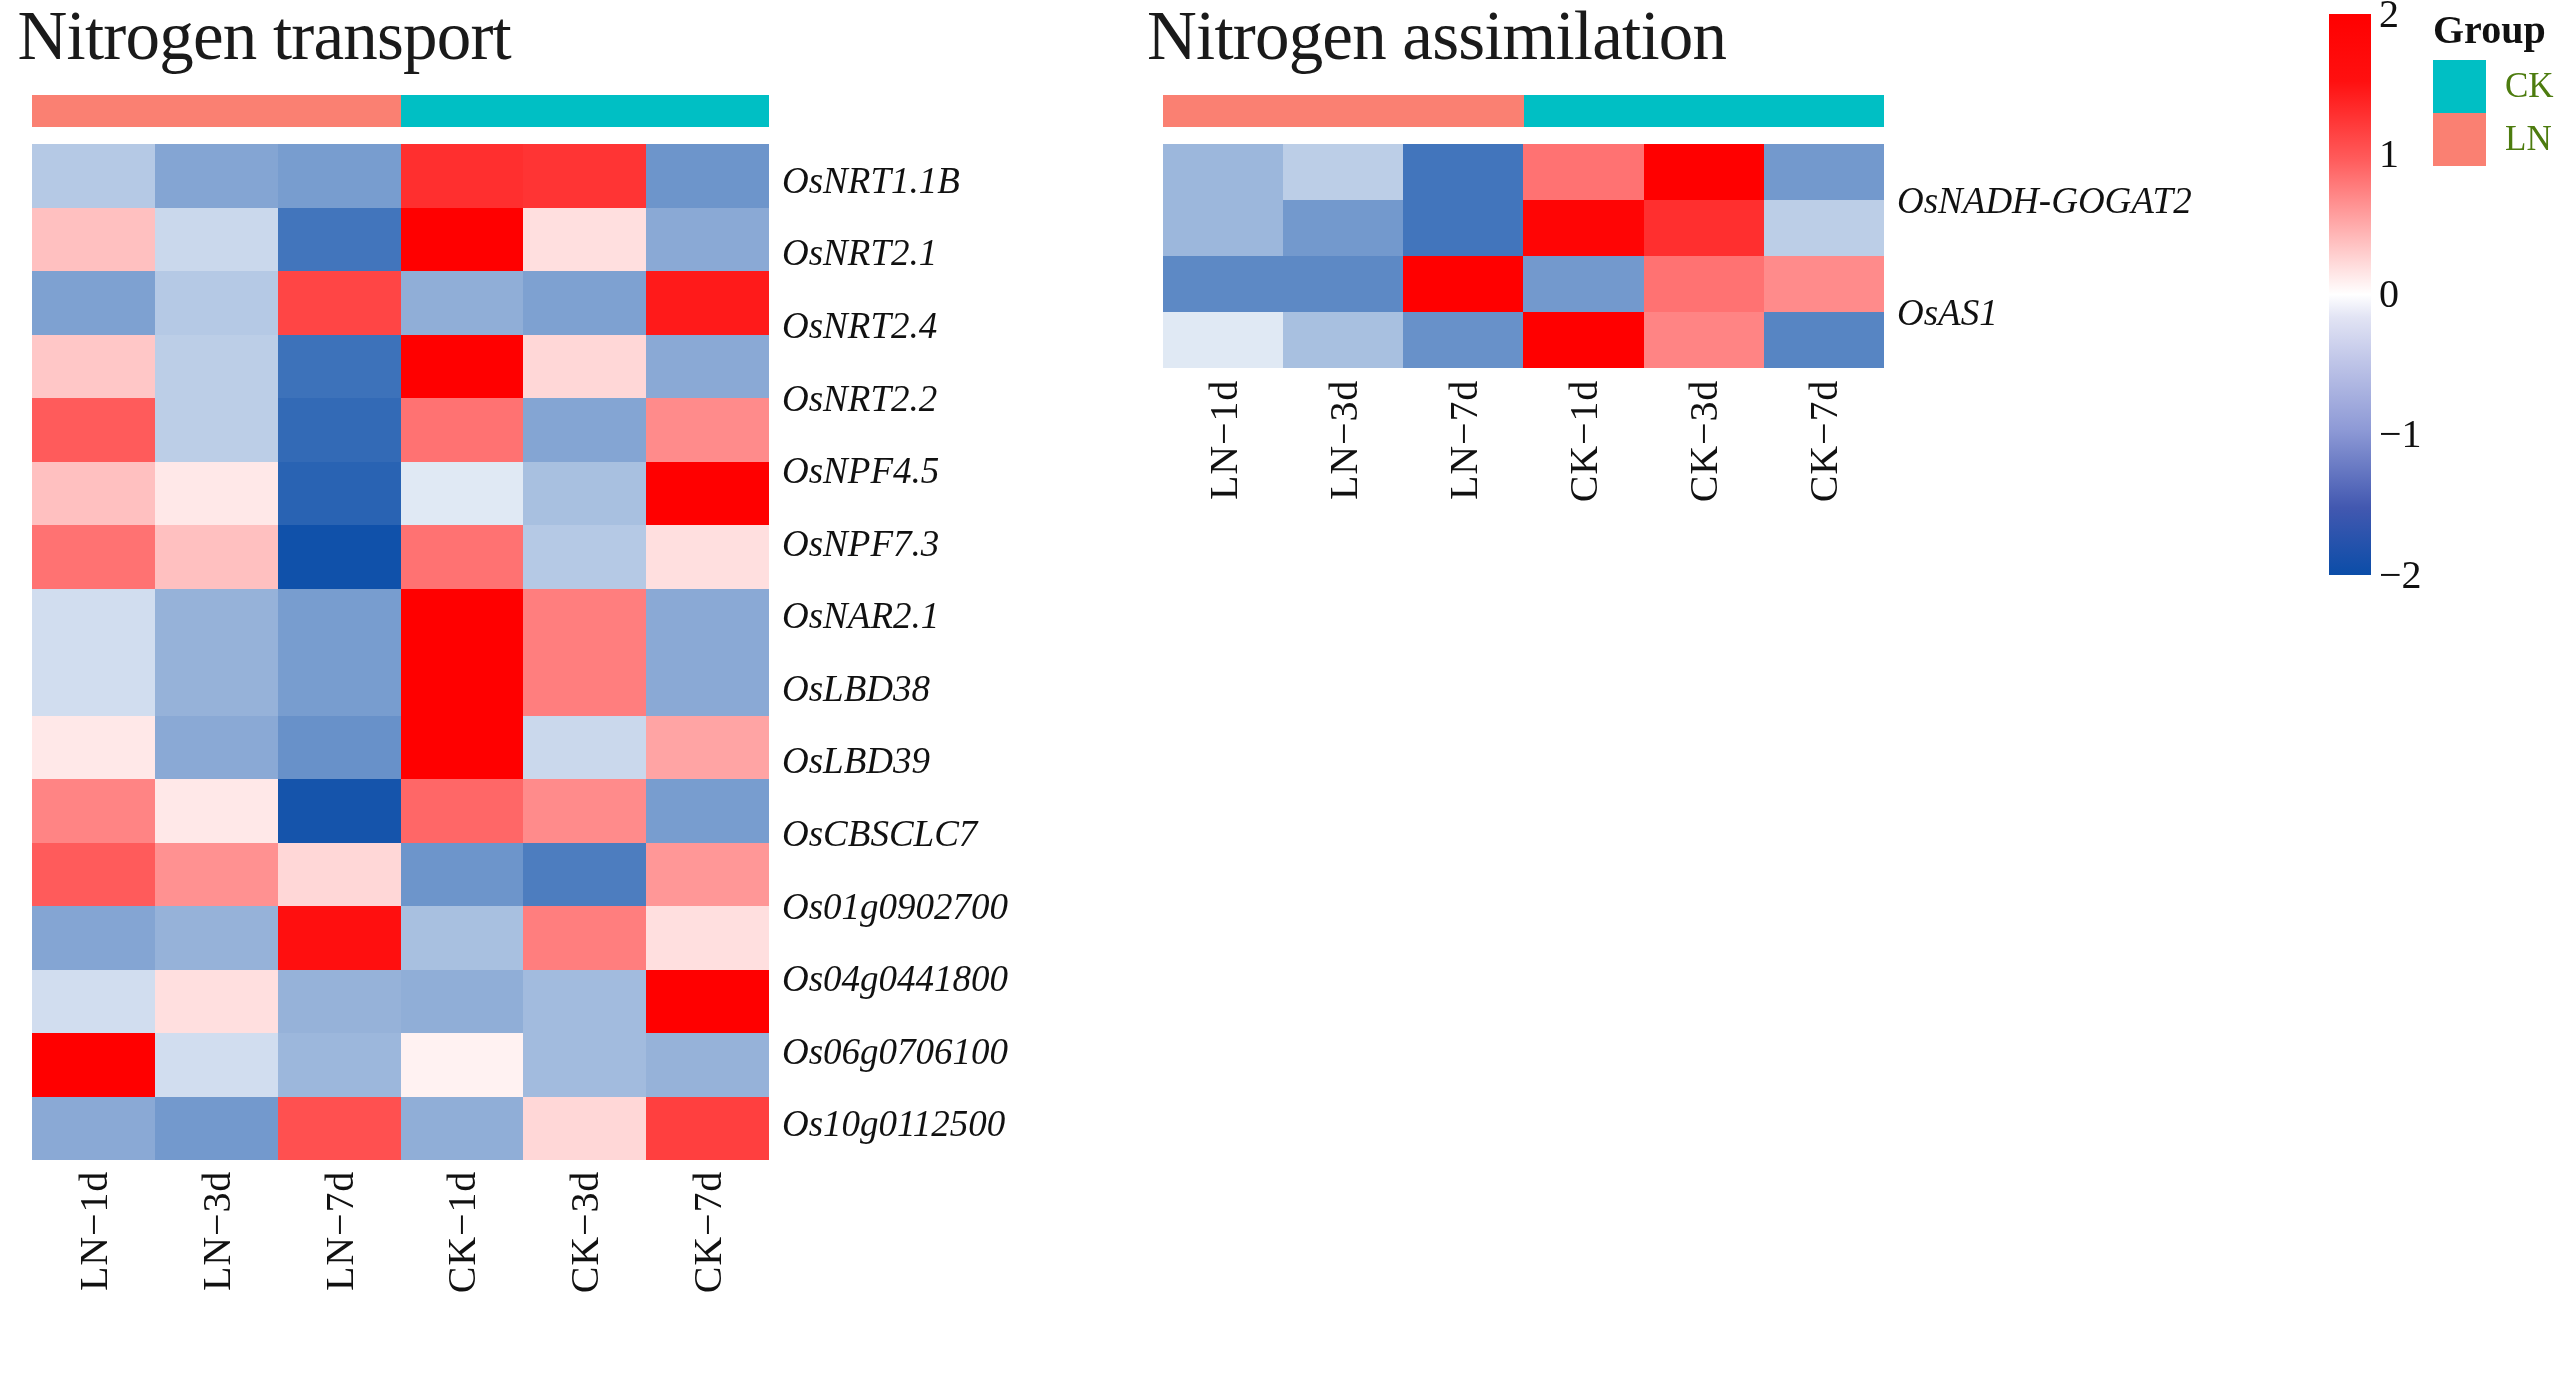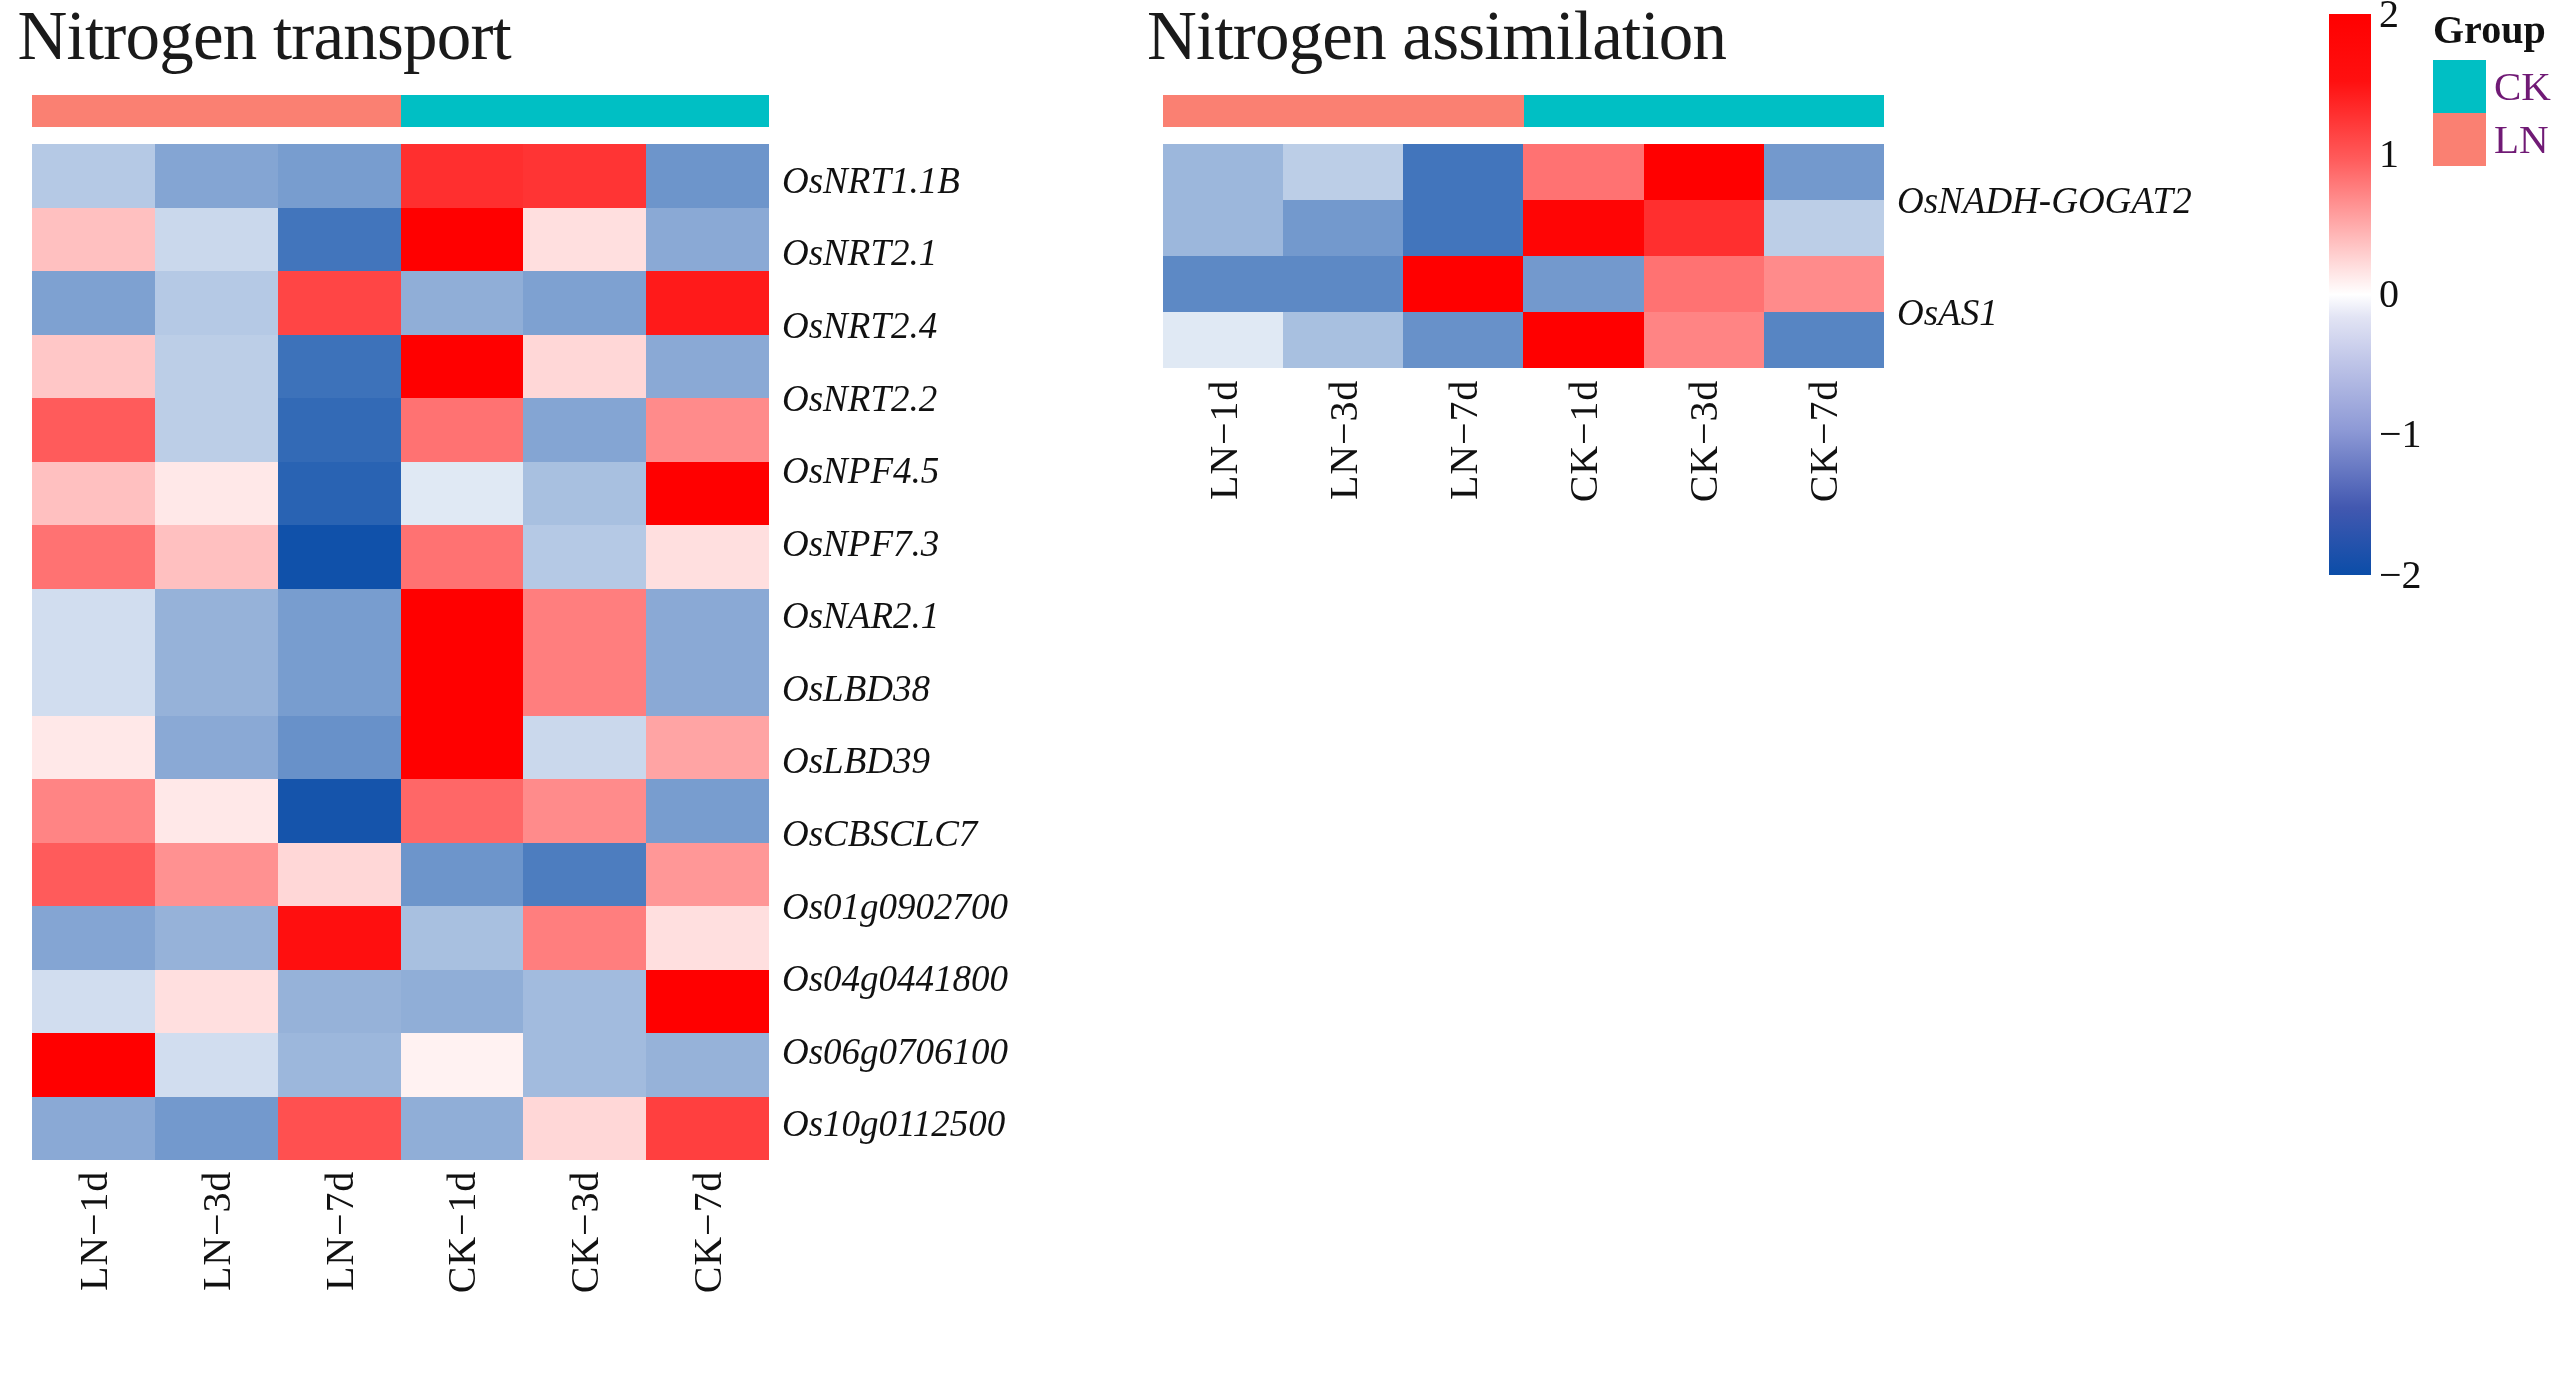--- a/index.html
+++ b/index.html
@@ -81,23 +81,23 @@
     font-weight:bold;
     font-size:40px;
     color:#111;
     white-space:nowrap;
     margin-bottom:6.4px;
   }
   .legend-row{display:flex;align-items:center;}
   .legend-swatch{width:53px;height:53px;}
   .legend-label{
     font-family:"Liberation Serif",serif;
-    font-size:41px;
-    color:#701a75;
-    margin-left:8px;
+    font-size:35px;
+    color:#4d7c0f;
+    margin-left:19px;
     white-space:nowrap;
   }
 </style>
 </head>
 <body>
 
 <div class="panel">
 
   <div class="panel-title" style="left:17.6px;top:-3.2px;">Nitrogen transport</div>
 

